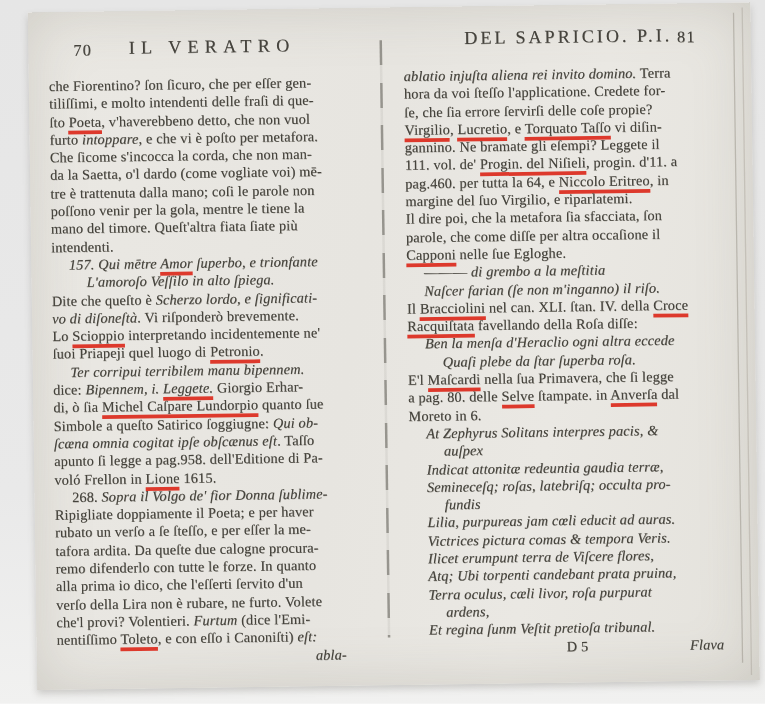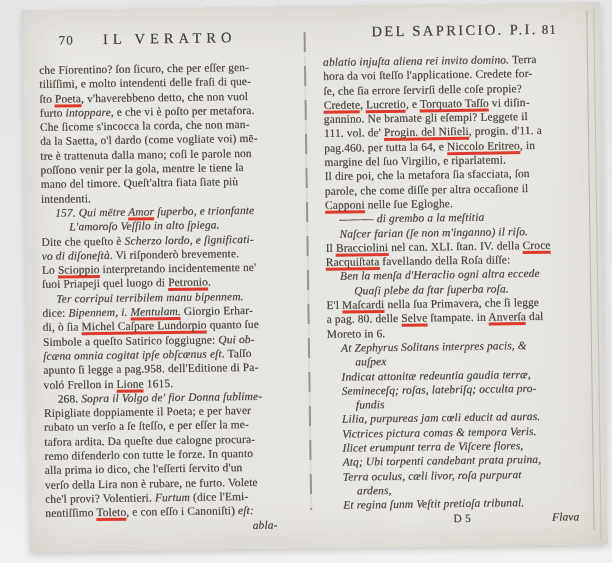--- a/index.html
+++ b/index.html
@@ -67,21 +67,21 @@
         <div class="line"><span>poſſono venir per la gola, mentre le tiene la</span></div>
         <div class="line"><span>mano del timore. Queſt'altra fiata ſiate più</span></div>
         <div class="line"><span>intendenti.</span></div>
         <div class="line" style="padding-left: 14px;"><span class="it">157. </span><span class="it">Qui mētre </span><span class="it rl">Amor</span><span class="it"> ſuperbo, e trionfante</span></div>
         <div class="line" style="padding-left: 28px;"><span class="it">L'amoroſo Veſſilo in alto ſpiega.</span></div>
         <div class="line"><span>Dite che queſto è </span><span class="it">Scherzo lordo, e ſignificati-</span></div>
         <div class="line"><span class="it">vo di diſoneſtà</span><span>. Vi riſponderò brevemente.</span></div>
         <div class="line"><span>Lo </span><span class="rl">Scioppio</span><span> interpretando incidentemente ne'</span></div>
         <div class="line"><span>ſuoi Priapeji quel luogo di </span><span class="rl">Petronio</span><span>.</span></div>
         <div class="line" style="padding-left: 14px;"><span class="it">Ter corripui terribilem manu bipennem.</span></div>
-        <div class="line"><span>dice: </span><span class="it">Bipennem, i. </span><span class="it rl">Mentulam.</span><span> Giorgio Erhar-</span></div>
+        <div class="line"><span>dice: </span><span class="it">Bipennem, i. </span><span class="it rl">Leggete.</span><span> Giorgio Erhar-</span></div>
         <div class="line"><span>di, ò ſia </span><span class="rl">Michel Caſpare Lundorpio</span><span> quanto ſue</span></div>
         <div class="line"><span>Simbole a queſto Satirico ſoggiugne: </span><span class="it">Qui ob-</span></div>
         <div class="line"><span class="it">ſcæna omnia cogitat ipſe obſcænus eſt</span><span>. Taſſo</span></div>
         <div class="line"><span>apunto ſi legge a pag.958. dell'Editione di Pa-</span></div>
         <div class="line"><span>voló Frellon in </span><span class="rl">Lione</span><span> 1615.</span></div>
         <div class="line" style="padding-left: 14px;"><span>268. </span><span class="it">Sopra il Volgo de' fior Donna ſublime-</span></div>
         <div class="line"><span>Ripigliate doppiamente il Poeta; e per haver</span></div>
         <div class="line"><span>rubato un verſo a ſe ſteſſo, e per eſſer la me-</span></div>
         <div class="line"><span>tafora ardita. Da queſte due calogne procura-</span></div>
         <div class="line"><span>remo difenderlo con tutte le forze. In quanto</span></div>
@@ -95,21 +95,21 @@
 
   <div class="page page-right">
     <div class="pghead">
       <span class="title">DEL SAPRICIO. P.I.</span>
       <span class="num">81</span>
     </div>
     <div class="text" id="right-text">
         <div class="line"><span class="it">ablatio injuſta aliena rei invito domino.</span><span> Terra</span></div>
         <div class="line"><span>hora da voi ſteſſo l'applicatione. Credete for-</span></div>
         <div class="line"><span>ſe, che ſia errore ſervirſi delle coſe propie?</span></div>
-        <div class="line"><span class="rl">Credete</span><span>, </span><span class="rl">Lucretio</span><span>, e </span><span class="rl">Torquato Taſſo</span><span> vi diſin-</span></div>
+        <div class="line"><span class="rl">Virgilio</span><span>, </span><span class="rl">Lucretio</span><span>, e </span><span class="rl">Torquato Taſſo</span><span> vi diſin-</span></div>
         <div class="line"><span>gannino. Ne bramate gli eſempi? Leggete il</span></div>
         <div class="line"><span>111. vol. de' </span><span class="rl">Progin. del Niſieli</span><span>, progin. d'11. a</span></div>
         <div class="line"><span>pag.460. per tutta la 64, e </span><span class="rl">Niccolo Eritreo</span><span>, in</span></div>
         <div class="line"><span>margine del ſuo Virgilio, e riparlatemi.</span></div>
         <div class="line"><span>Il dire poi, che la metafora ſia sfacciata, ſon</span></div>
         <div class="line"><span>parole, che come diſſe per altra occaſione il</span></div>
         <div class="line"><span class="rl">Capponi</span><span> nelle ſue Egloghe.</span></div>
         <div class="line" style="padding-left: 14px;"><span>——— </span><span class="it">di grembo a la meſtitia</span></div>
         <div class="line" style="padding-left: 14px;"><span class="it">Naſcer farian (ſe non m'inganno) il riſo.</span></div>
         <div class="line"><span>Il </span><span class="rl">Bracciolini</span><span> nel can. XLI. ſtan. IV. della </span><span class="rl">Croce</span></div>

